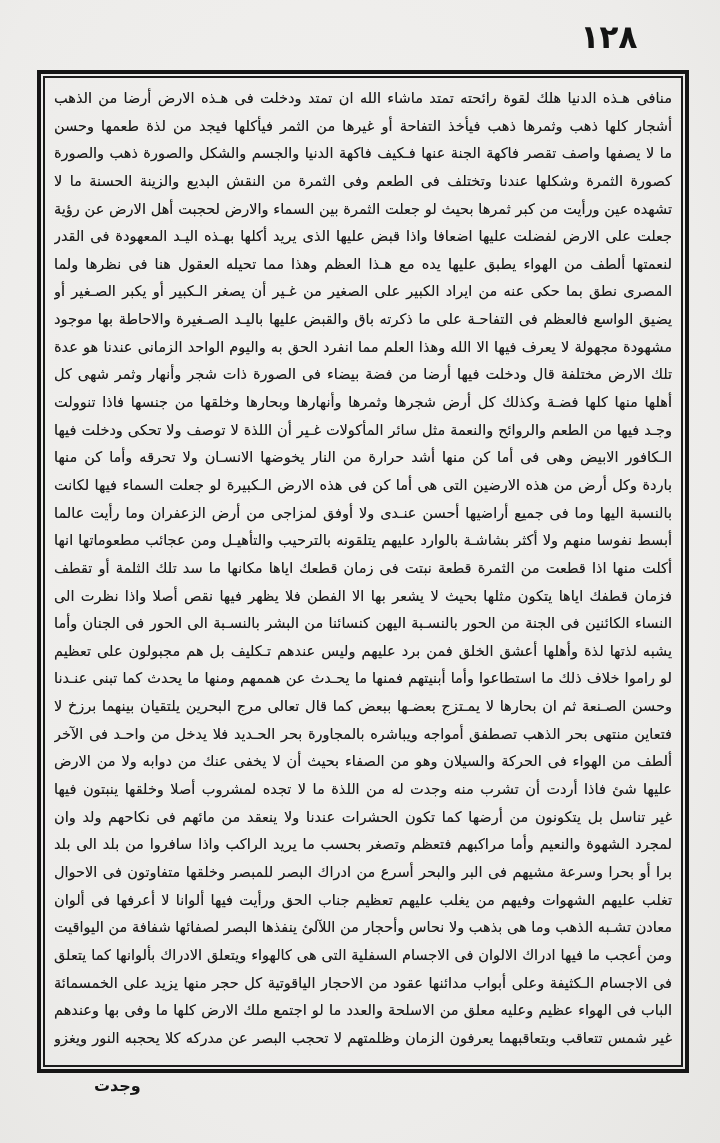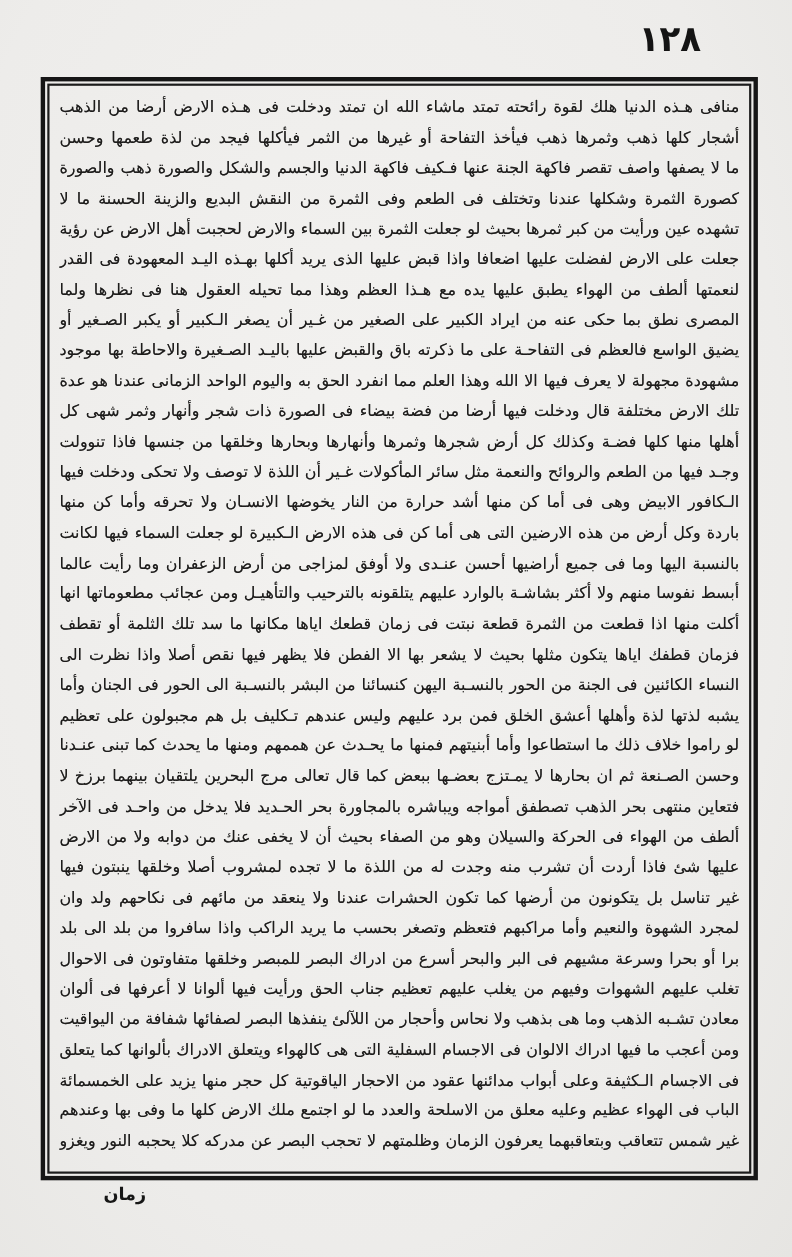--- a/index.html
+++ b/index.html
@@ -96,13 +96,13 @@
         <div class="line">تغلب عليهم الشهوات وفيهم من يغلب عليهم تعظيم جناب الحق ورأيت فيها ألوانا لا أعرفها فى ألوان الدنيا ورأيت فيها</div>
         <div class="line">معادن تشـبه الذهب وما هى بذهب ولا نحاس وأحجار من اللآلئ ينفذها البصر لصفائها شفافة من اليواقيت الحمر</div>
         <div class="line">ومن أعجب ما فيها ادراك الالوان فى الاجسام السفلية التى هى كالهواء ويتعلق الادراك بألوانها كما يتعلق بالالوان التى</div>
         <div class="line">فى الاجسام الـكثيفة وعلى أبواب مدائنها عقود من الاحجار الياقوتية كل حجر منها يزيد على الخمسمائة ذراع وعلق</div>
         <div class="line">الباب فى الهواء عظيم وعليه معلق من الاسلحة والعدد ما لو اجتمع ملك الارض كلها ما وفى بها وعندهم ظلمة ونور من</div>
         <div class="line">غير شمس تتعاقب وبتعاقبهما يعرفون الزمان وظلمتهم لا تحجب البصر عن مدركه كلا يحجبه النور ويغزو بعضهم</div>
       </div>
   </div>
 </div>
 
-<div class="catchword">زمان</div>
+<div class="catchword">وجدت</div>
 
 </body></html>

